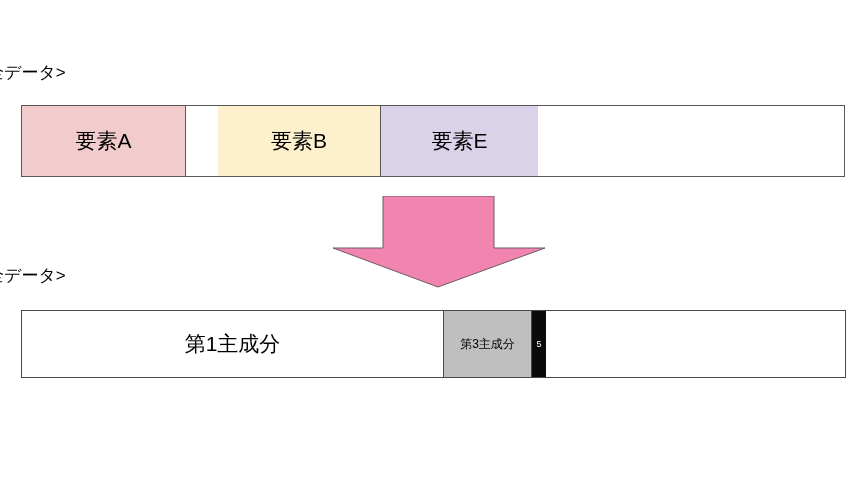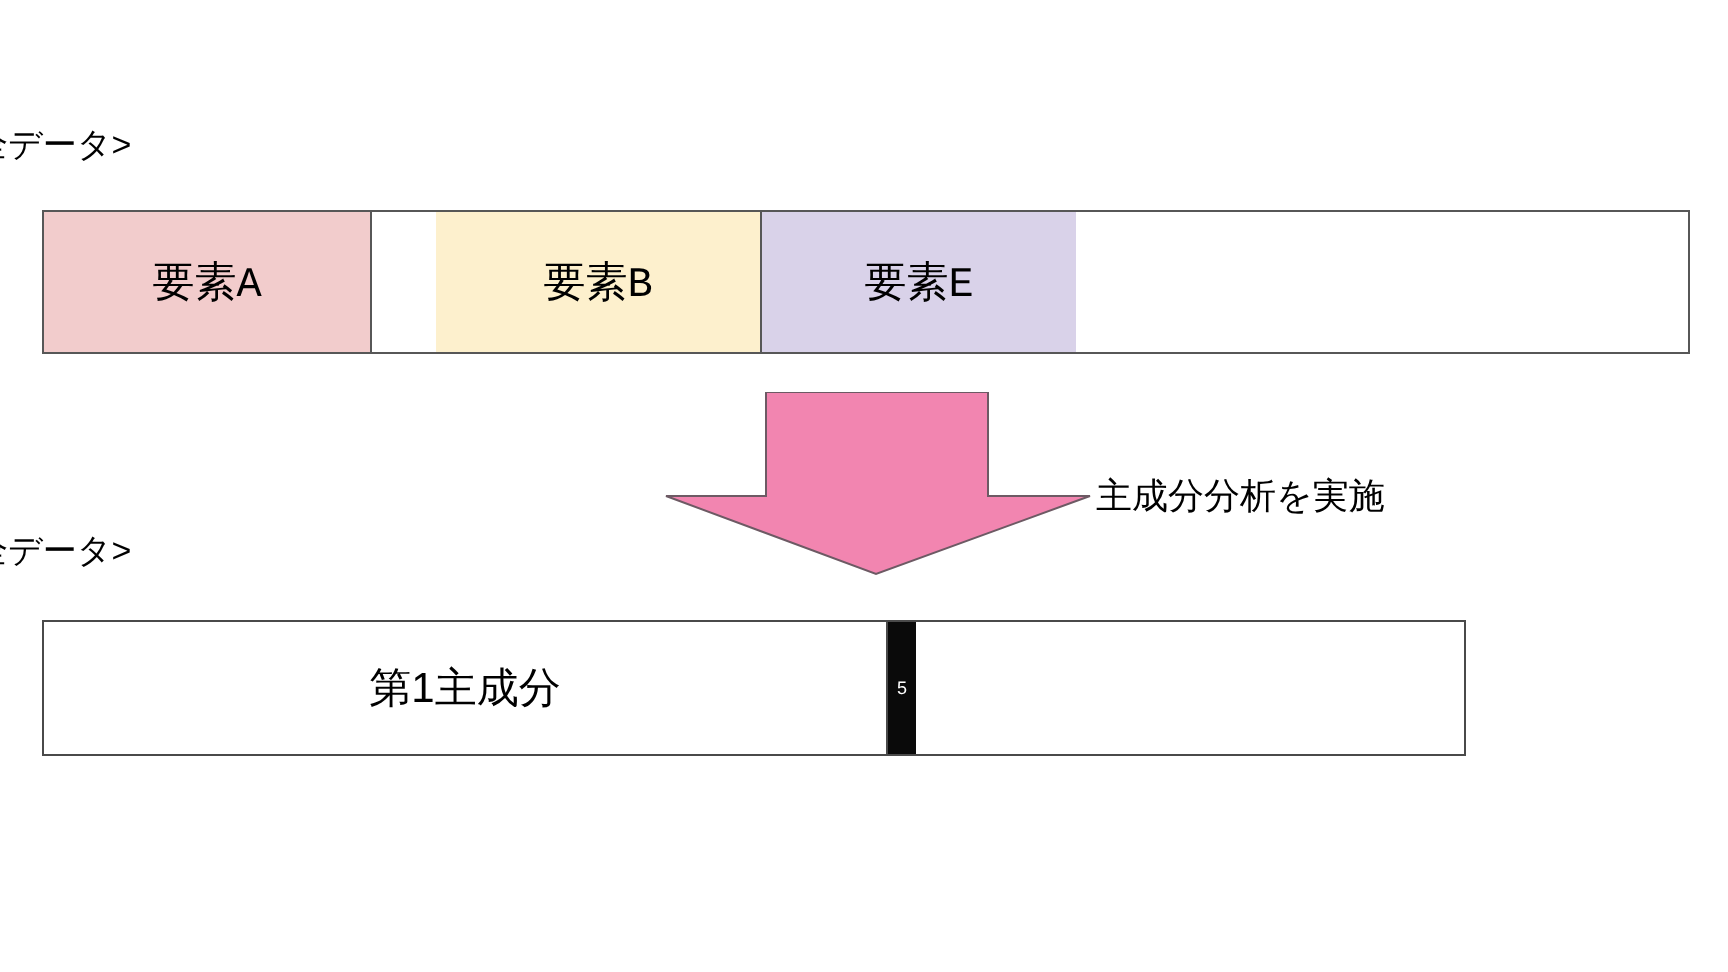--- a/index.html
+++ b/index.html
@@ -36,21 +36,20 @@
   
   #element-bar {
     position: absolute;
     left: 21px;
     top: 105px;
     width: 824px;
     height: 72px;
     display: flex;
     box-sizing: border-box;
     border: 1px solid #575757;
-    font-family: Liberation Mono, monospace;
   }
   .element-cell {
     box-sizing: border-box;
     display: flex;
     align-items: center;
     justify-content: center;
     font-size: 21px;
     color: #000000;
     border-right: 1px solid #575757;
     height: 100%;
@@ -75,21 +74,21 @@
     color: #000000;
     white-space: nowrap;
     line-height: 1;
   }
 
   
   #component-bar {
     position: absolute;
     left: 21px;
     top: 310px;
-    width: 712px;
+    width: 825px;
     height: 68px;
     display: flex;
     box-sizing: border-box;
     border: 1px solid #4a4a4a;
   }
   .component-cell {
     box-sizing: border-box;
     display: flex;
     align-items: center;
     justify-content: center;
@@ -119,26 +118,28 @@
         <span>要素E</span>
       </div>
     </div>
 
   <div id="pca-arrow">
     <svg width="220" height="96" viewBox="0 0 220 96" xmlns="http://www.w3.org/2000/svg">
       <polygon id="arrow-shape" points="53,0 164,0 164,52 215,52 108,91 3,52 53,52" fill="#f285b0" stroke="#6d5a64" stroke-width="1"></polygon>
     </svg>
   </div>
 
-  <div id="arrow-label">主成分分析を実施</div>
 
   <div class="caption" id="caption-transformed">全データ&gt;</div>
 
   <div id="component-bar" style="border-color: rgb(74, 74, 74);">
       <div class="component-cell" style="background: rgb(255, 255, 255); color: rgb(0, 0, 0); flex: 0 0 422px; font-size: 21px; border-right-color: rgb(74, 74, 74);">
         <span>第1主成分</span>
+      </div>
+      <div class="component-cell" style="background: rgb(191, 191, 191); color: rgb(0, 0, 0); flex: 0 0 88px; font-size: 12px; border-right-color: rgb(74, 74, 74);">
+        <span>第3主成分</span>
       </div>
       <div class="component-cell" style="background: rgb(10, 10, 10); color: rgb(255, 255, 255); flex: 0 0 14px; font-size: 9px; border-right-color: rgb(74, 74, 74);">
         <span>5</span>
       </div>
     </div>
 
 </div>
 
 </body></html>

